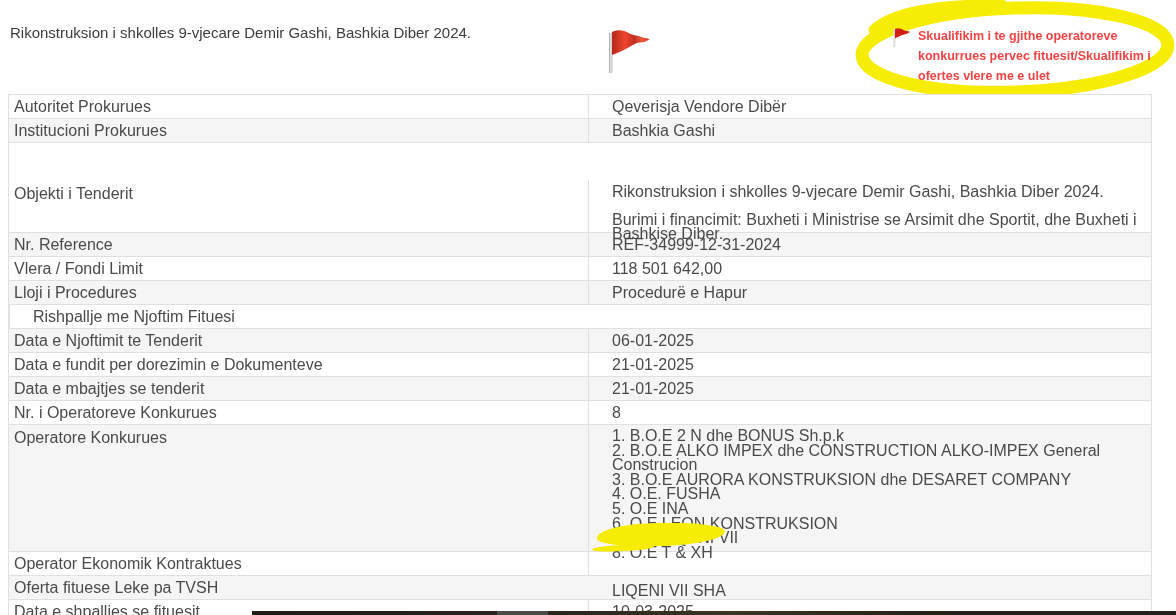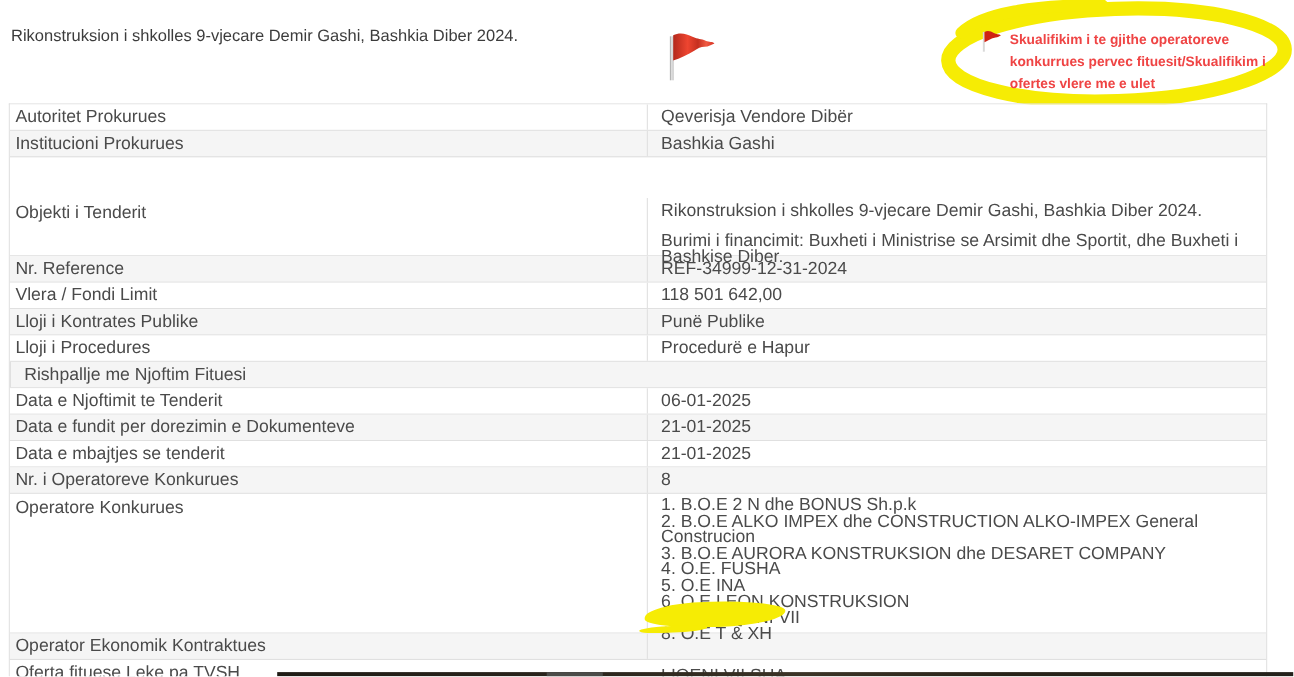--- a/index.html
+++ b/index.html
@@ -25,21 +25,21 @@
     border-top:1px solid #e0e0e0;border-left:1px solid #e0e0e0;border-right:1px solid #e0e0e0;
     font-size:16px;
   }
   .row{display:flex;border-bottom:1px solid #e0e0e0;background:#fff;box-sizing:border-box;}
   .row:nth-child(even){background:#f5f5f5;}
   .cell-label{
     width:579px;box-sizing:border-box;padding:0 6px 0 5px;
     display:flex;align-items:center;min-height:23px;
   }
   .cell-value{
-    flex:1;box-sizing:border-box;border-left:1px solid #e0e0e0;padding:0 6px 0 12px;
+    flex:1;box-sizing:border-box;border-left:1px solid #e0e0e0;padding:0 6px 0 23px;
     display:flex;align-items:center;min-height:23px;white-space:pre-line;
   }
   .row-std{height:24px;}
   .row-tall2 .cell-label,.row-tall2 .cell-value{align-items:flex-start;padding-top:5px;}
   .row-tall2{height:53px;margin-top:37px;}
   .row-tall2 .cell-value{line-height:14px;}
   .row-ops{height:127px;}
   .row-ops .cell-label,.row-ops .cell-value{align-items:flex-start;padding-top:4px;}
   .row-ops .cell-value{line-height:14.6px;}
   
@@ -114,24 +114,20 @@
     </div>
     <div class="row row-std">
       <div class="cell-label">Nr. Reference</div>
       <div class="cell-value">REF-34999-12-31-2024</div>
     </div>
     <div class="row row-std">
       <div class="cell-label">Vlera / Fondi Limit</div>
       <div class="cell-value">118 501 642,00</div>
     </div>
     <div class="row row-std">
-      <div class="cell-label">Lloji i Kontrates Publike</div>
-      <div class="cell-value">Punë Publike</div>
-    </div>
-    <div class="row row-std">
       <div class="cell-label">Lloji i Procedures</div>
       <div class="cell-value">Procedurë e Hapur</div>
     </div>
     <div class="row row-std">
       <div class="cell-value">Rishpallje me Njoftim Fituesi</div>
     </div>
     <div class="row row-std">
       <div class="cell-label">Data e Njoftimit te Tenderit</div>
       <div class="cell-value">06-01-2025</div>
     </div>

